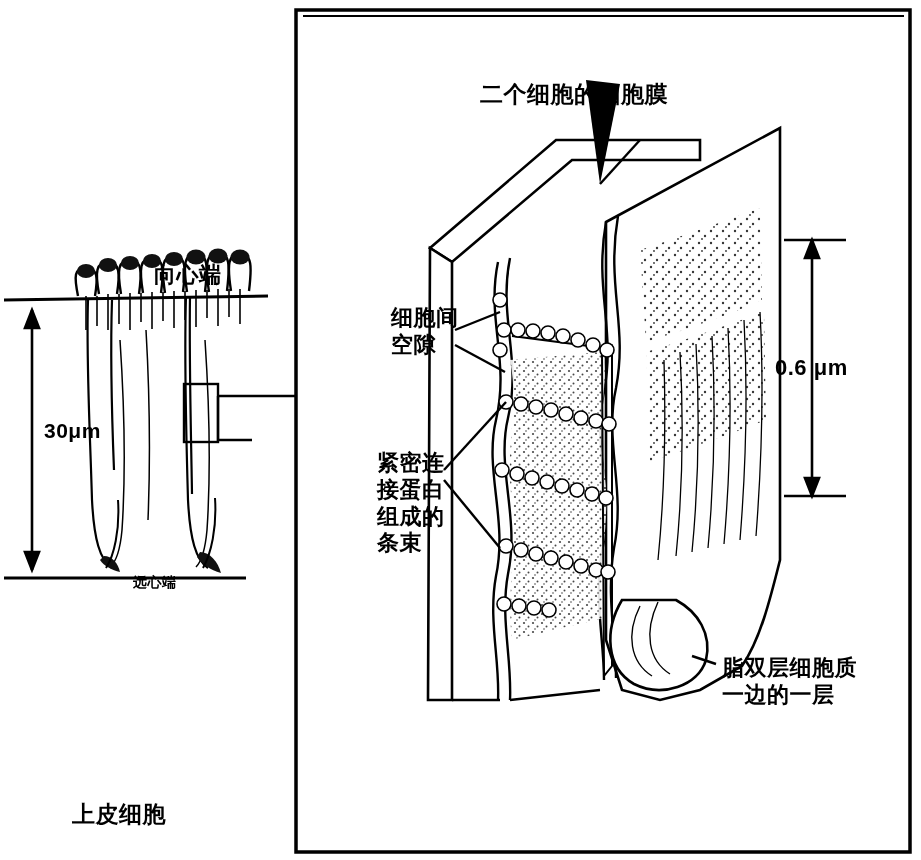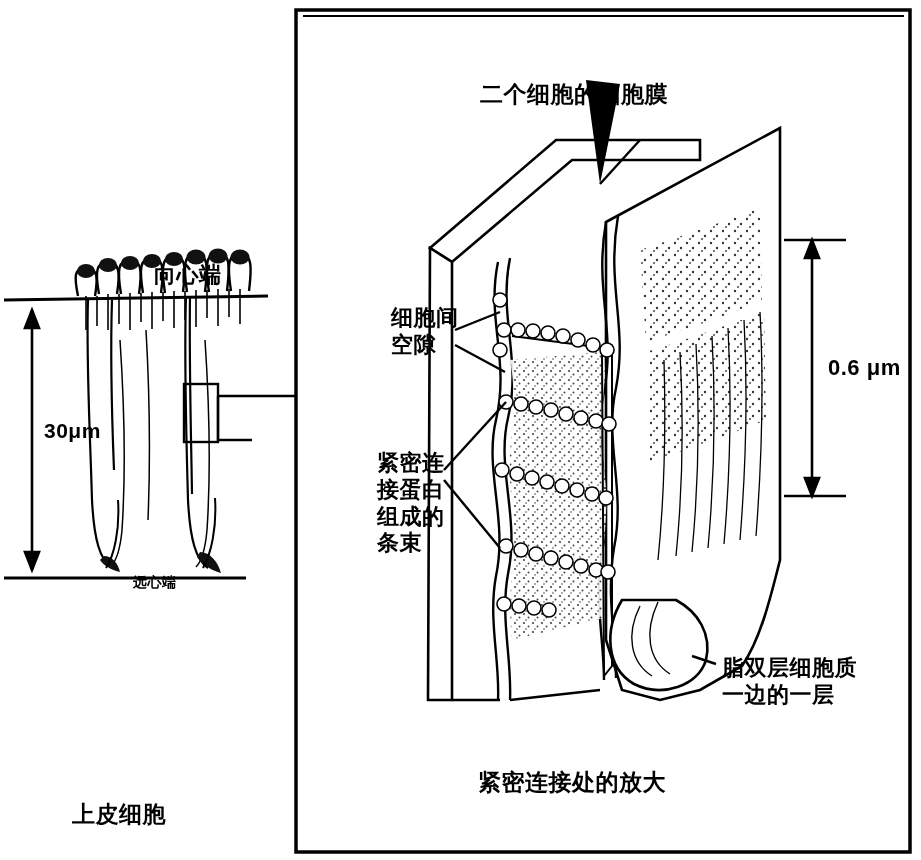--- a/index.html
+++ b/index.html
@@ -23,21 +23,21 @@
     font-family: "Liberation Sans", sans-serif;
     color: #000;
     white-space: pre;
     line-height: 1.22;
     letter-spacing: 0.5px;
   }
   .lbl-title-top     { left: 480px; top: 40px;  font-size: 23px; font-weight: 700; margin-top: 40px; }
   .lbl-apical        { left: 118px; top: 262px; font-size: 22px; font-weight: 700; padding-left: 36px; }
   .lbl-basal         { left: 133px; top: 574px; font-size: 14px; font-weight: 700; }
   .lbl-30um          { left: 4px;   top: 418px; font-size: 21px; font-weight: 700; margin-left: 40px; }
-  .lbl-06um          { left: 828px; top: 355px; font-size: 22px; font-weight: 700; }
+  .lbl-06um          { left: 775px; top: 355px; font-size: 22px; font-weight: 700; }
   .lbl-gap           { left: 360px; top: 305px; font-size: 22px; font-weight: 700; margin-left: 31px; }
   .lbl-strand        { left: 348px; top: 450px; font-size: 22px; font-weight: 700; margin-left: 29px; }
   .lbl-bilayer       { left: 722px; top: 655px; font-size: 22px; font-weight: 700; }
   .lbl-caption-right { left: 478px; top: 768px; font-size: 23px; font-weight: 700; }
   .lbl-caption-left  { left: 72px;  top: 800px; font-size: 23px; font-weight: 700; }
 
   svg.art {
     position: absolute;
     left: 0;
     top: 0;
@@ -305,16 +305,15 @@
 空隙</div>
 
   <div class="label lbl-strand">紧密连
 接蛋白
 组成的
 条束</div>
 
   <div class="label lbl-bilayer">脂双层细胞质
 一边的一层</div>
 
-  <div class="label lbl-caption-right">紧密连接处的放大</div>
 
   <div class="label lbl-caption-left">上皮细胞</div>
 </div>
 
 </body></html>

